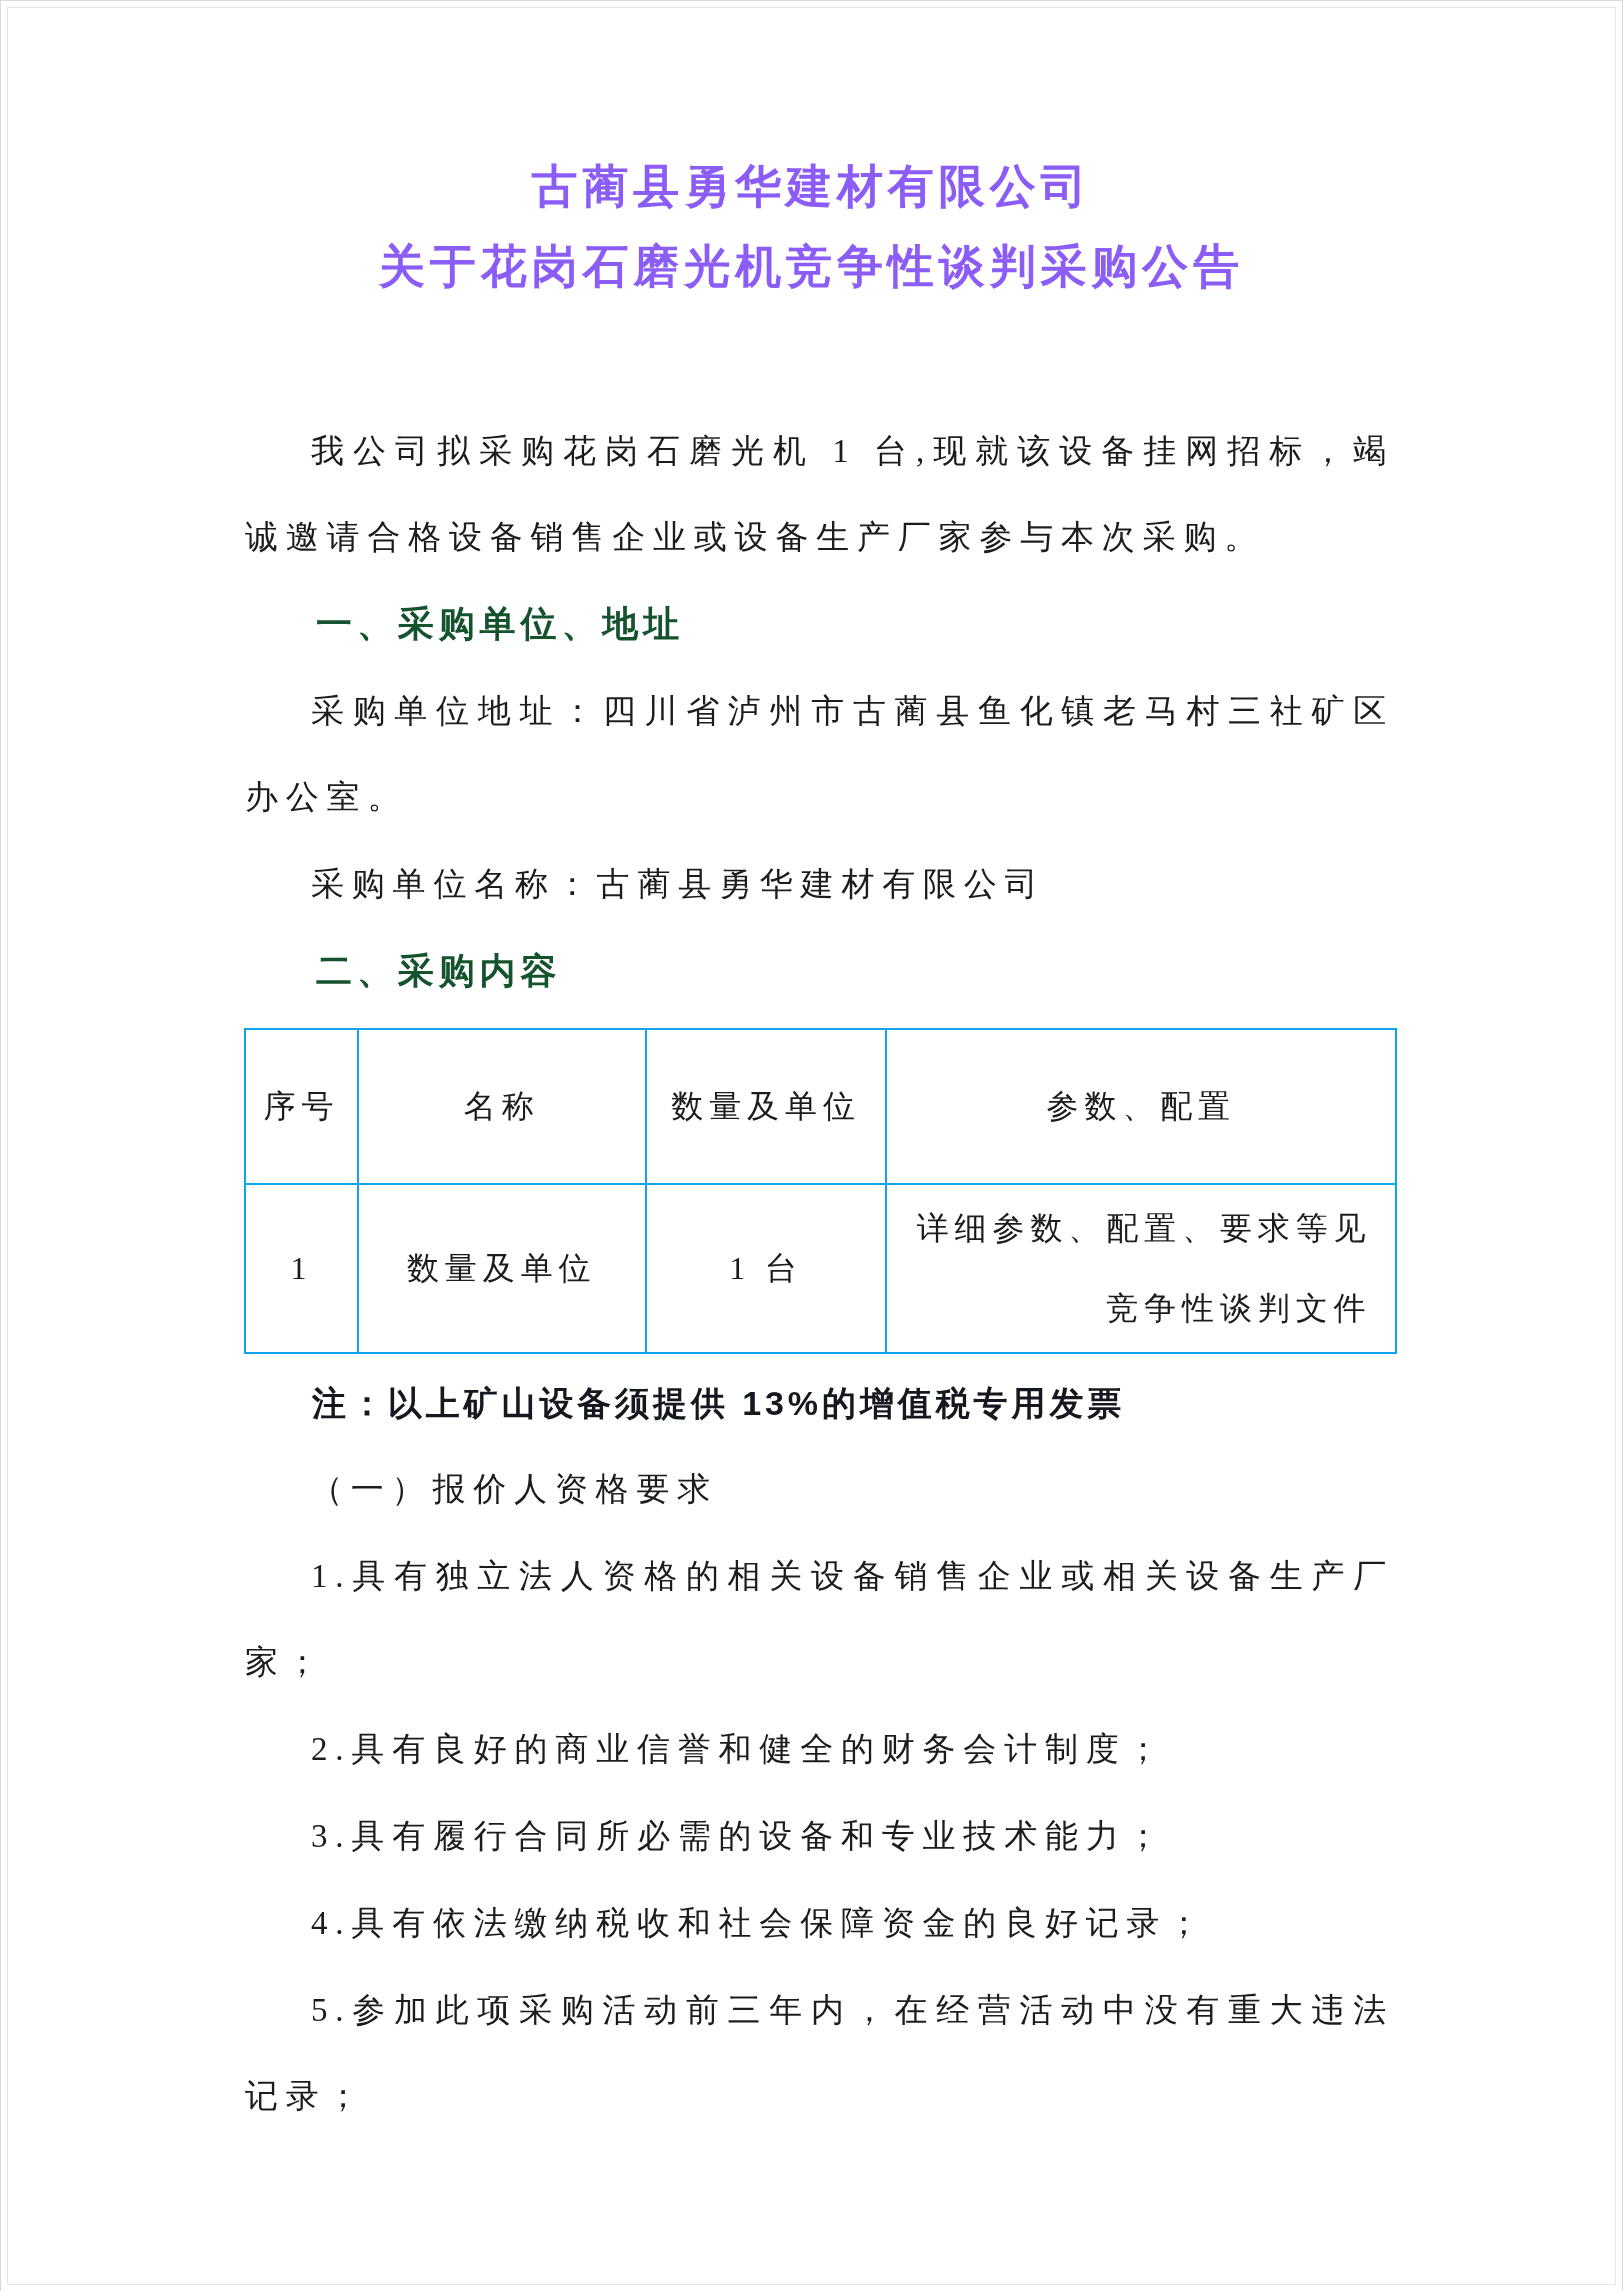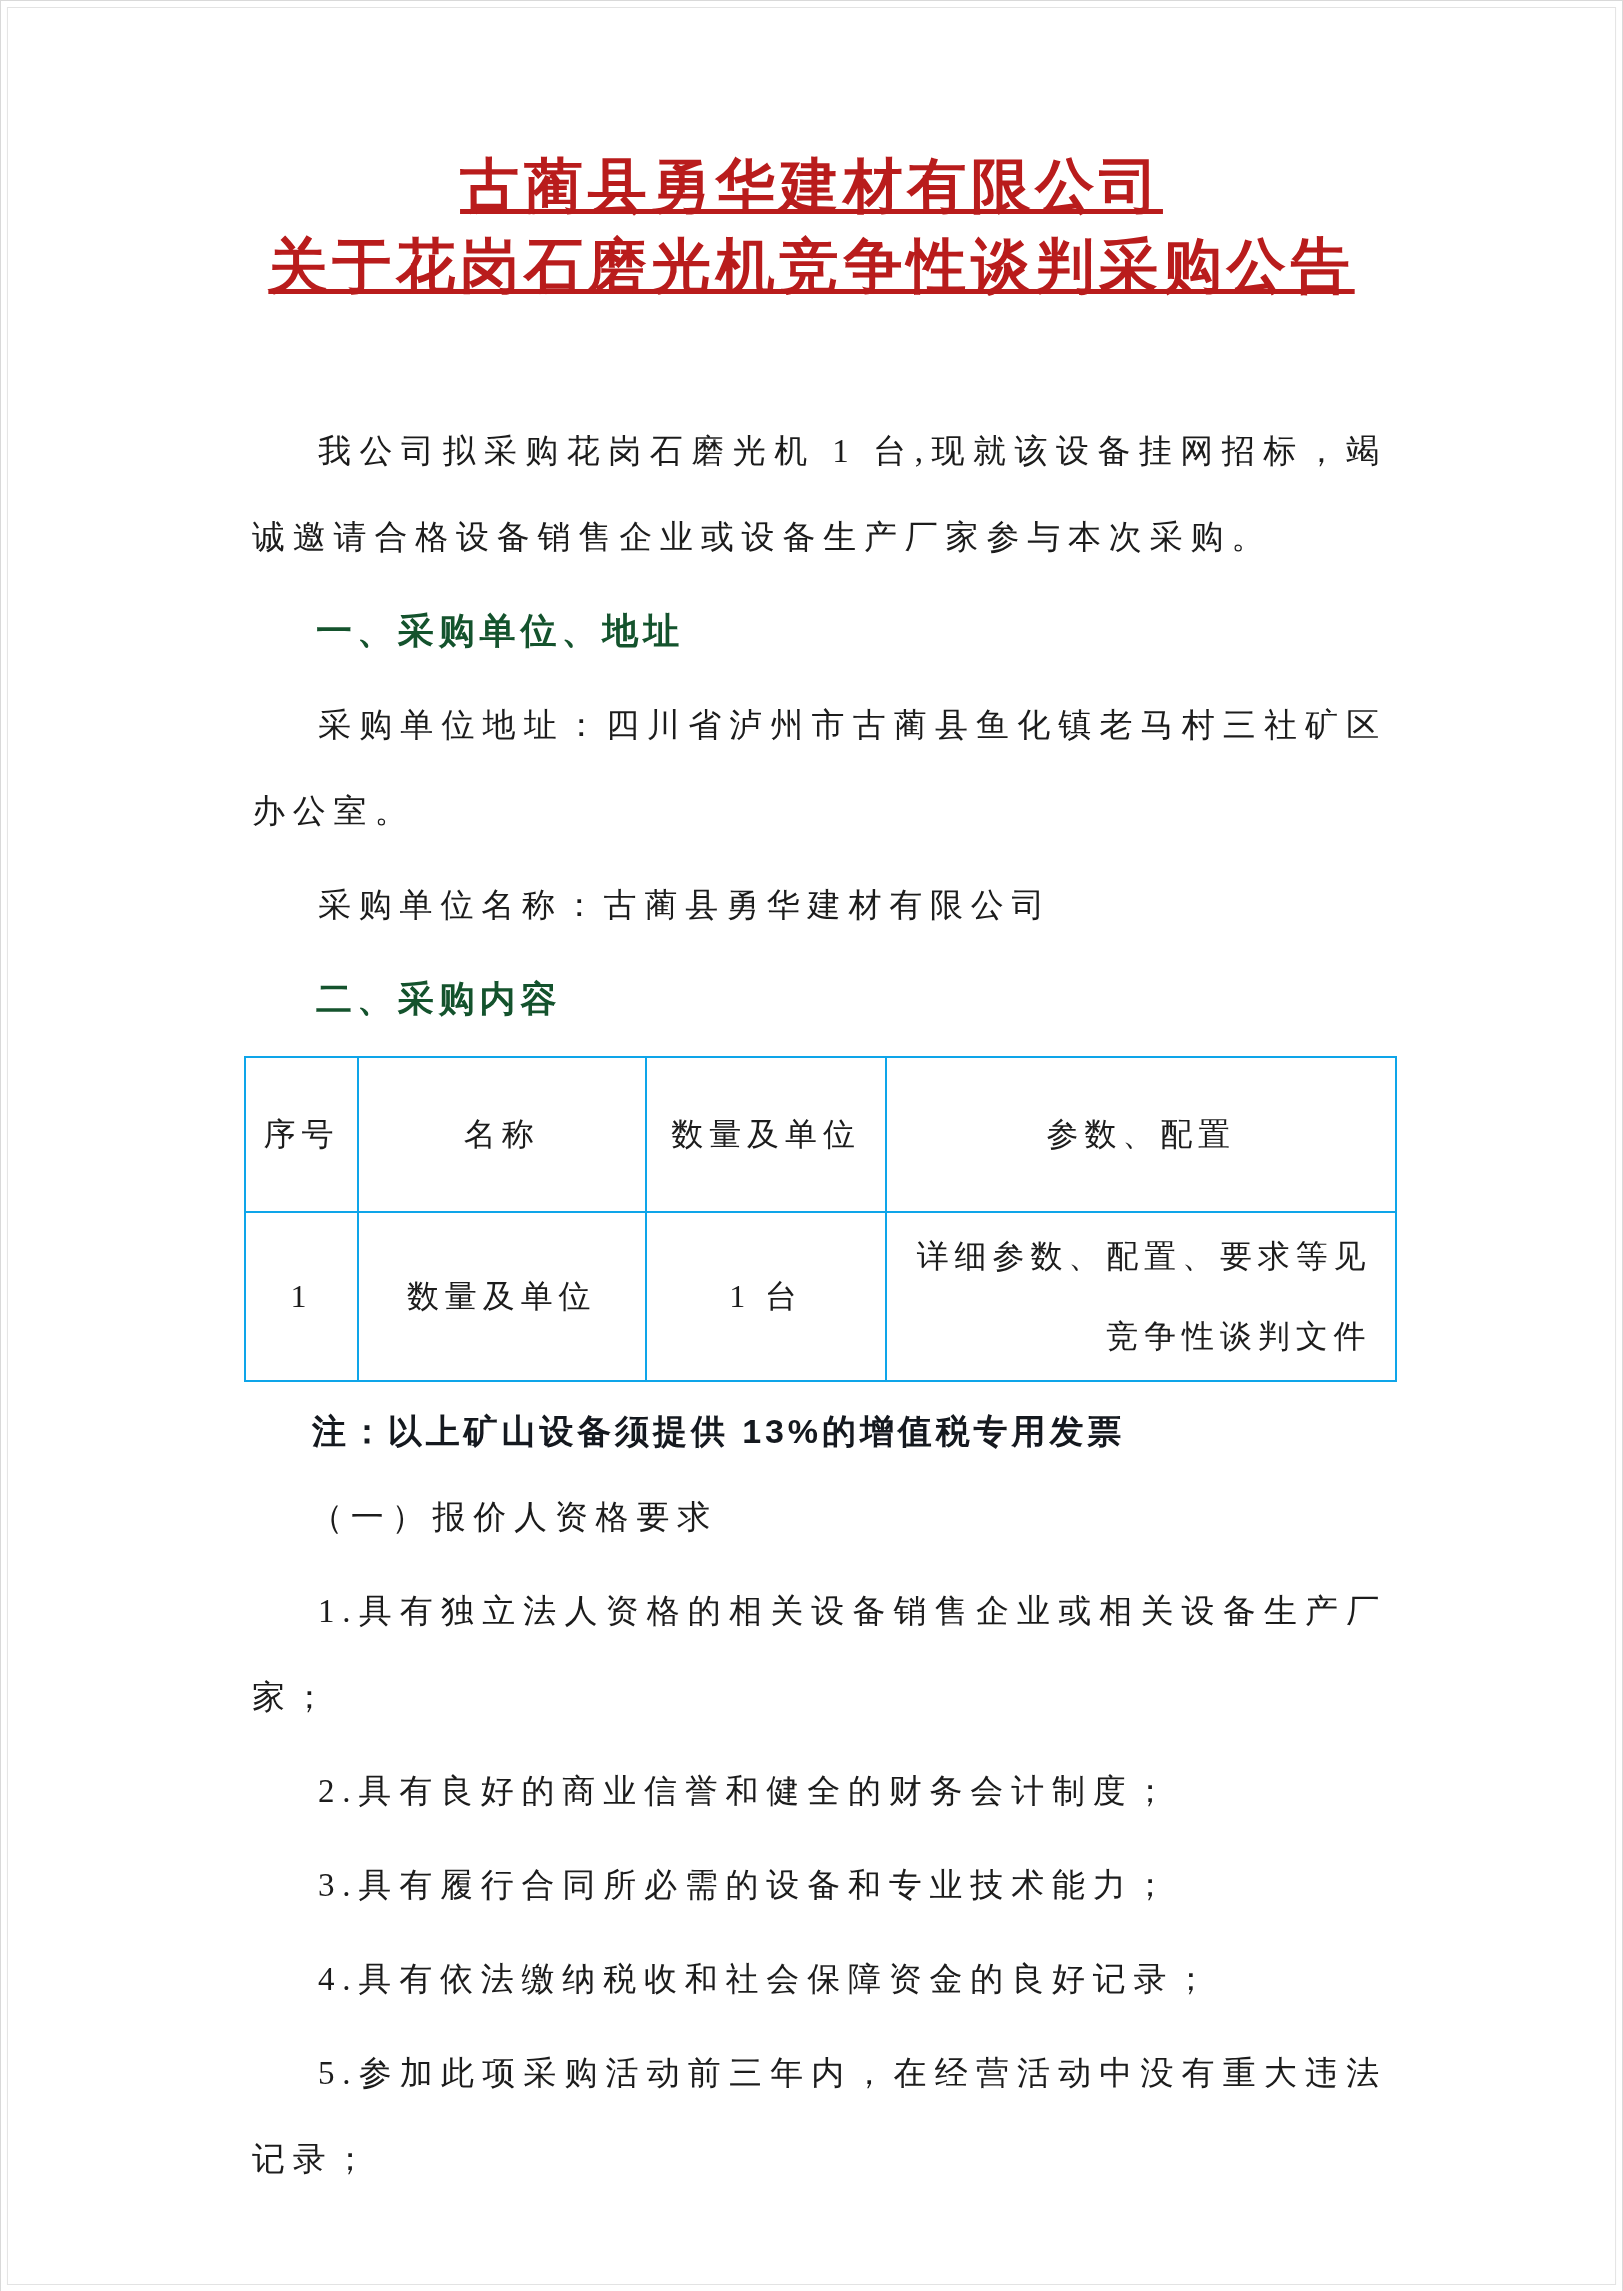--- a/index.html
+++ b/index.html
@@ -19,37 +19,36 @@
     color: #1c1c1c;
   }
   .doc-title {
     padding-top: 145px;
     text-align: center;
     font-family: "Liberation Sans", "DejaVu Sans", sans-serif;
     margin-bottom: 102px;
   }
   .doc-title h1 {
     margin: 0;
-    font-size: 59px;
+    font-size: 46px;
     font-weight: bold;
     line-height: 80px;
     letter-spacing: 4.9px;
-    color: #b91c1c;
-    text-decoration: underline;
+    color: #8b5cf6;
   }
   .content {
     margin: 0 227px 0 243px;   
     font-family: "Liberation Serif", "DejaVu Serif", serif;
     font-size: 33px;
     line-height: 86px;
     letter-spacing: 7.8px;
     text-align: justify;
   }
   .body-text {
-    margin: 8px;
+    margin: 1px;
   }
   .indent {
     text-indent: 2em;
   }
   .section-heading {
     margin: 0;
     font-family: "Liberation Sans", "DejaVu Sans", sans-serif;
     font-size: 36px;
     font-weight: bold;
     line-height: 86px;

